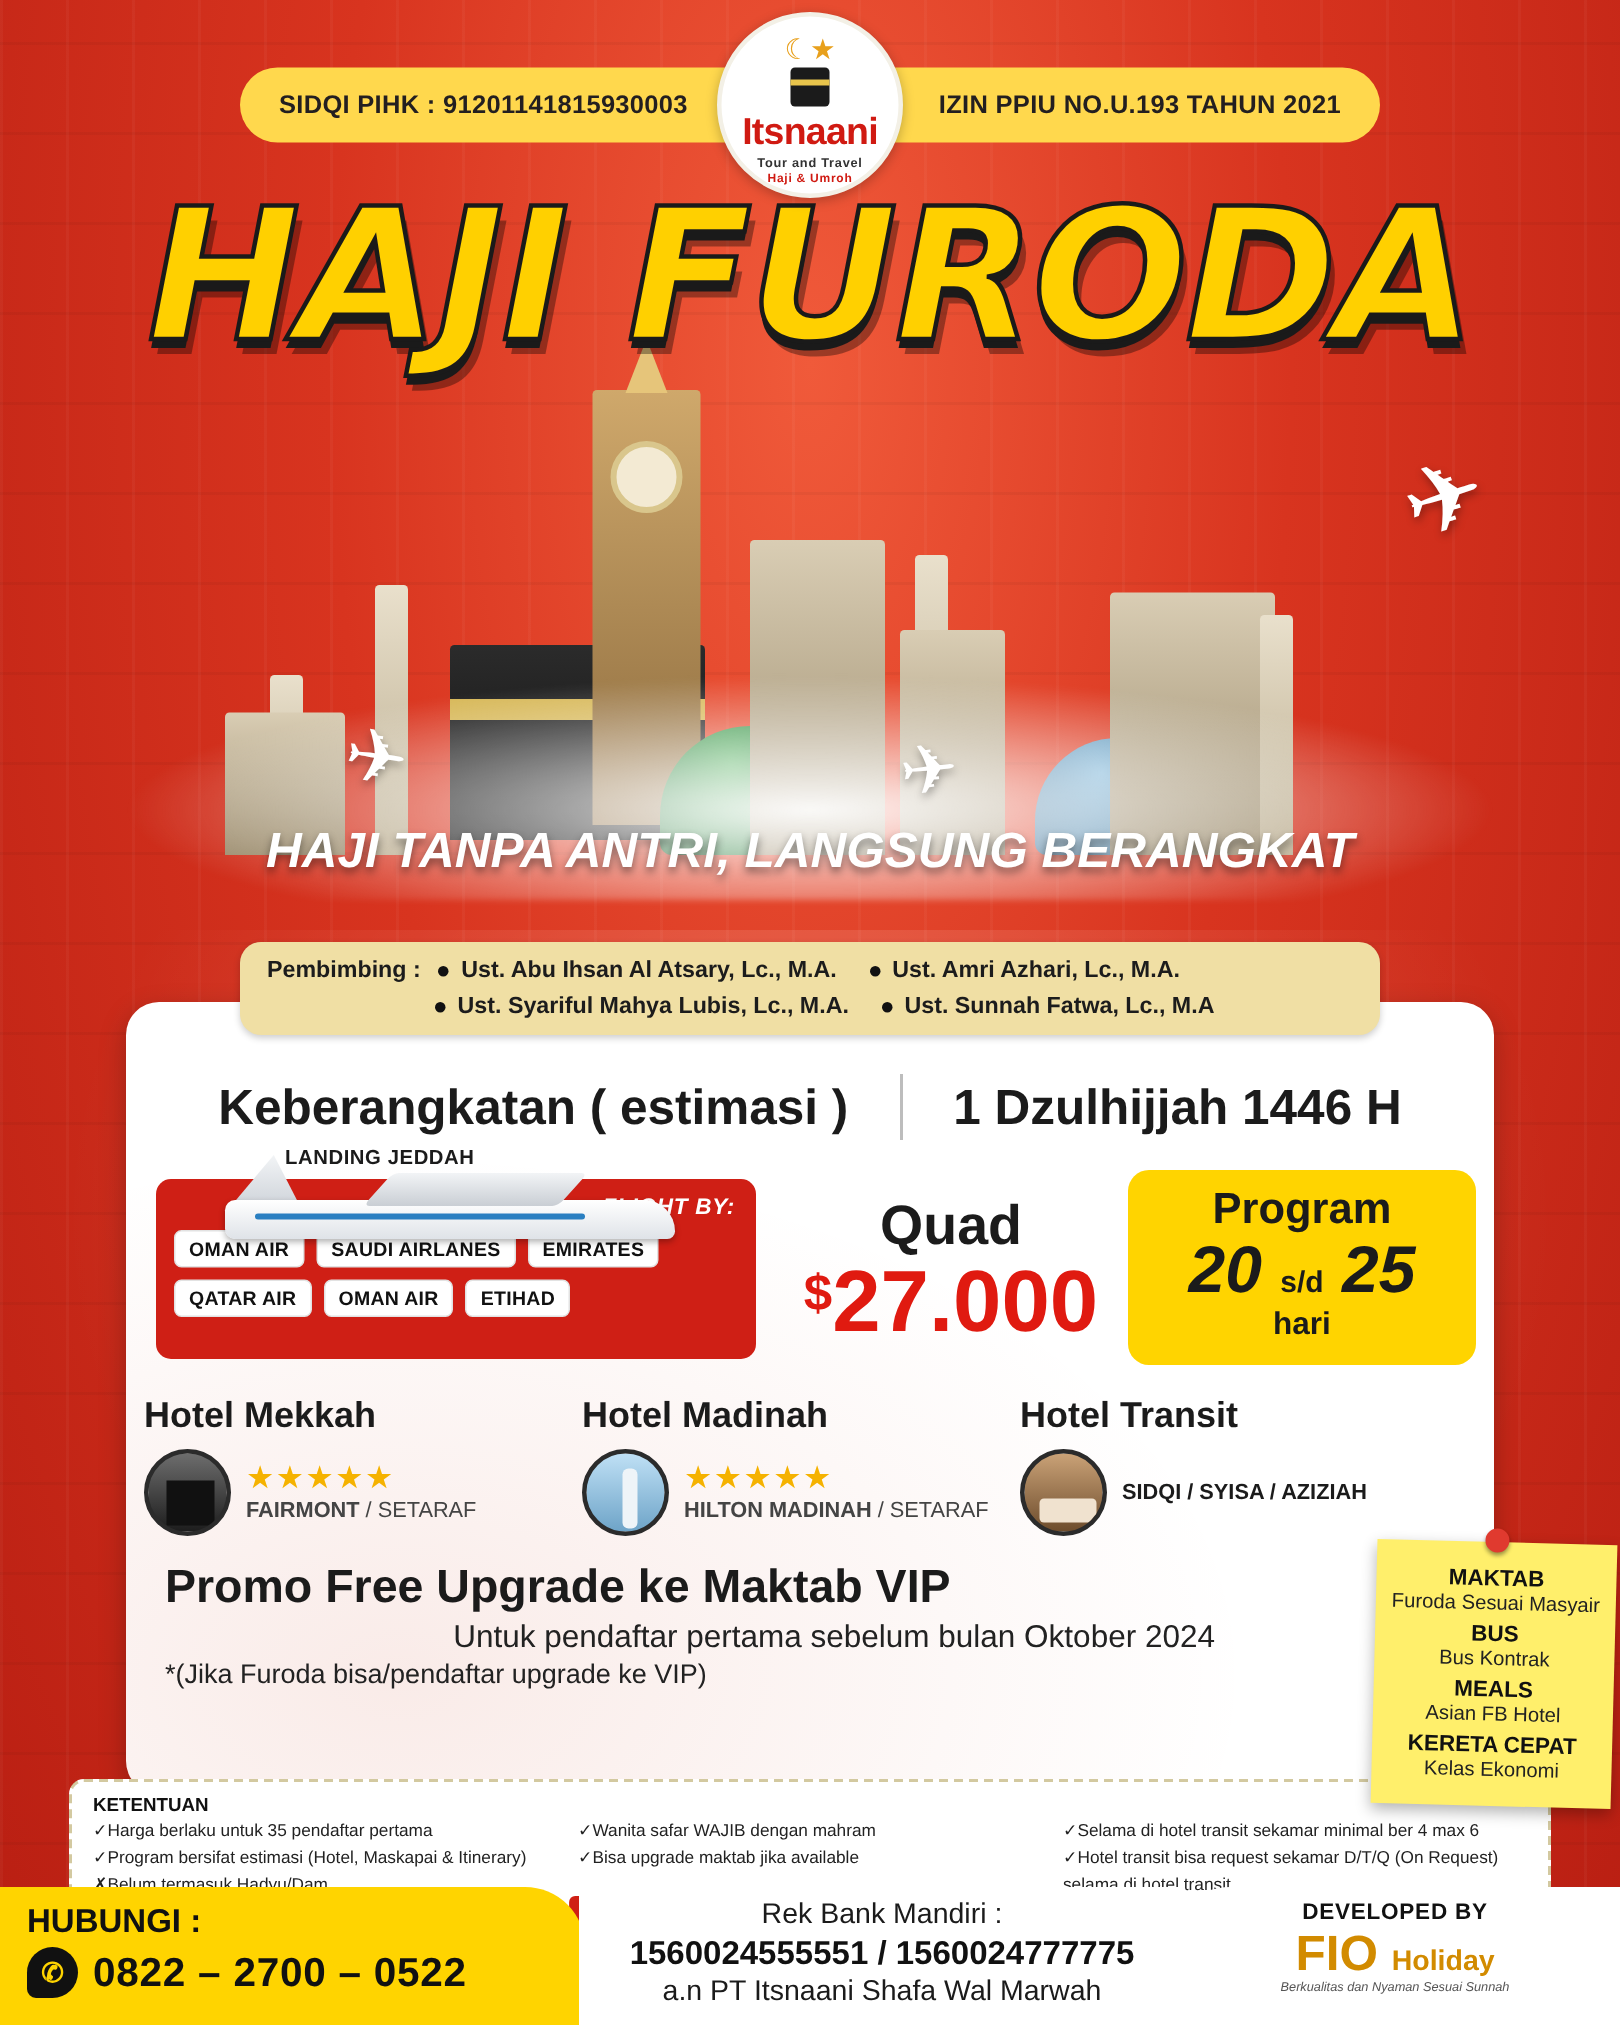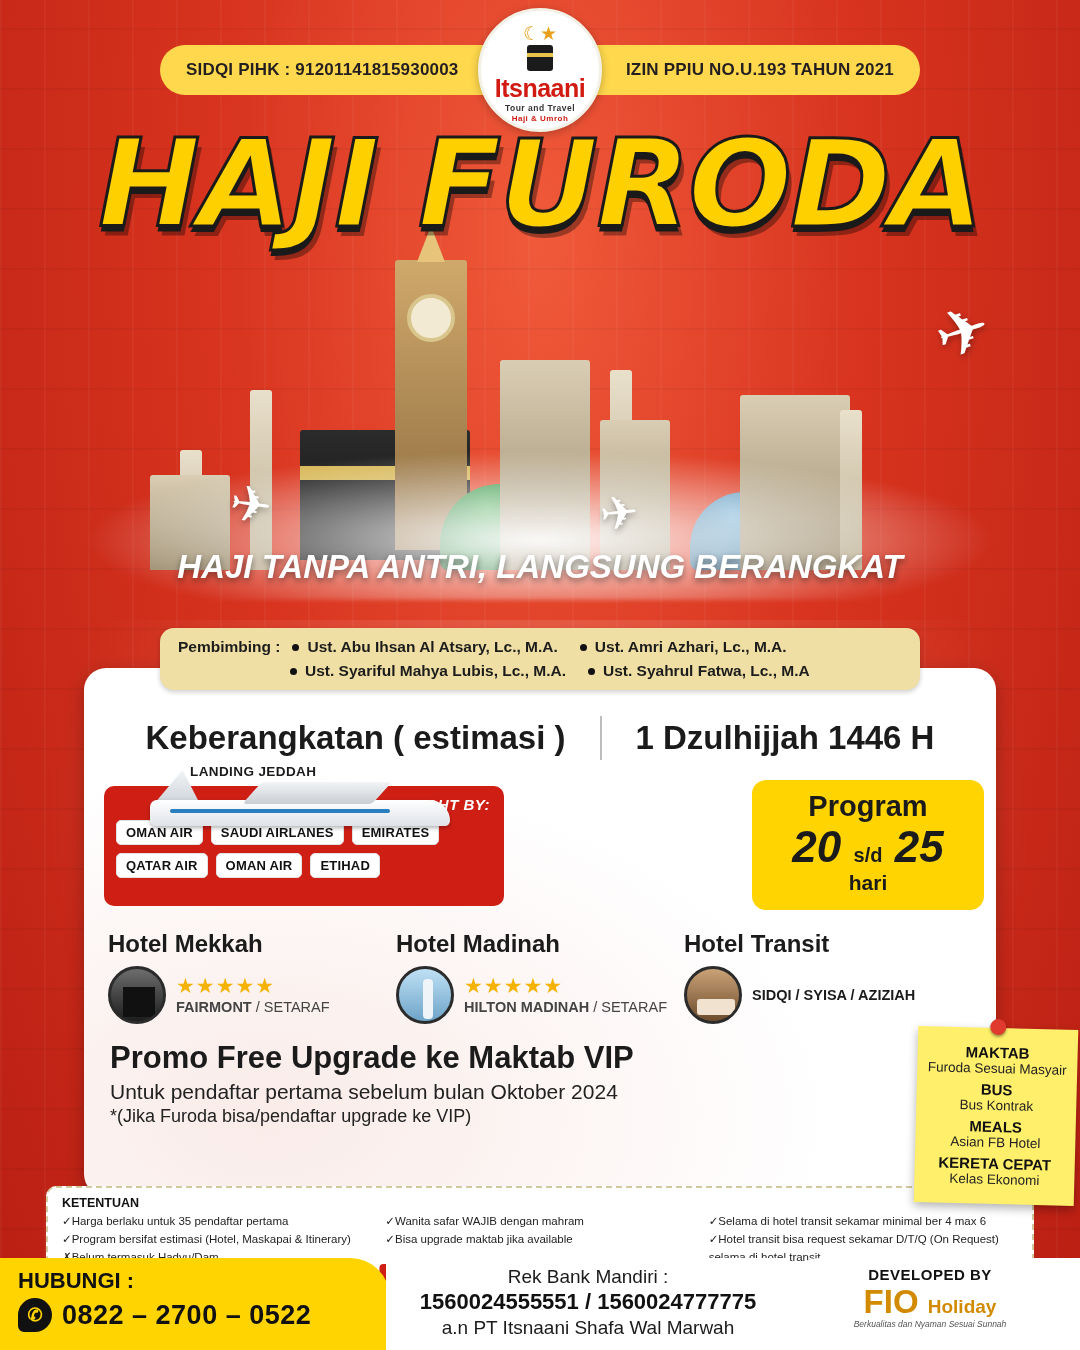--- a/index.html
+++ b/index.html
@@ -227,21 +227,21 @@
   .program {
     position: absolute; right: 12px; top: 112px; width: 232px; height: 130px;
     background: #ffd400; border-radius: 14px; text-align: center; padding-top: 10px;
   }
   .program .t { font-size: 29px; font-weight: 800; color: #1b1b1b; }
   .program .n { font-size: 44px; font-weight: 800; color: #1b1b1b; font-style: italic; line-height: 1; margin-top: 2px;}
   .program .n small { font-size: 20px; font-style: normal; }
   .program .hari { font-size: 21px; font-weight: 700; color: #1b1b1b; margin-top: 2px;}
 
   
-  .hotels { position: absolute; top: 262px; left: 24px; right: 24px; display: flex; align-items: center; }
+  .hotels { position: absolute; top: 262px; left: 12px; right: 24px; display: flex; align-items: center; }
   .hotel { flex: 1; }
   .hotel h3 { font-size: 24px; font-weight: 800; color: #1b1b1b; margin-bottom: 8px; }
   .h-row { display: flex; align-items: center; gap: 10px; }
   .h-thumb {
     width: 58px; height: 58px; border-radius: 50%; border: 3px solid #2b2b2b;
     flex: none; overflow: hidden; position: relative;
   }
   .th-kaaba { background: linear-gradient(180deg,#6d6d6d,#1d1d1d); }
   .th-kaaba:after{content:"";position:absolute;left:12px;top:18px;width:32px;height:30px;background:#111;}
   .th-minaret { background: linear-gradient(180deg,#bfe0f5,#6ea4c8); }
@@ -249,21 +249,21 @@
   .th-room { background: linear-gradient(180deg,#caa277,#6d4c2c); }
   .th-room:after{content:"";position:absolute;left:10px;top:30px;width:38px;height:16px;background:#f0e2cf;border-radius:3px;}
   .stars { color: #f5b200; font-size: 21px; letter-spacing: 1px; line-height: 1; }
   .h-name { font-size: 14.5px; font-weight: 800; color: #1b1b1b; margin-top: 3px; }
   .h-name span { font-weight: 400; color: #444; }
   .h-transit { font-size: 14.5px; font-weight: 800; color: #1b1b1b; }
 
   
   .promo { position: absolute; left: 26px; top: 372px; width: 700px; }
   .promo h2 { font-size: 31px; font-weight: 800; color: #1b1b1b; }
-  .promo p { font-size: 21px; color: #222; margin-top: 4px; }
+  .promo p { font-size: 21px; color: #222; margin-top: 4px; text-align: right; }
   .promo .note { font-size: 18px; color: #222; margin-top: 2px; }
 
   
   .note-card {
     position: absolute; left: 916px; top: 1028px; width: 160px; min-height: 150px;
     background: #ffef6b; z-index: 8; padding: 16px 10px 12px;
     text-align: center; transform: rotate(1.5deg);
     box-shadow: 0 4px 10px rgba(0,0,0,.3);
   }
   .pin { position: absolute; left: 50%; top: -9px; transform: translateX(-50%);
@@ -378,21 +378,21 @@
           <span>Ust. Amri Azhari, Lc., M.A.</span>
         </span>
     </div>
     <div class="row" style="padding-left:112px;">
       <span class="nm">
           <i class="dot"></i>
           <span>Ust. Syariful Mahya Lubis, Lc., M.A.</span>
         </span>
       <span class="nm">
           <i class="dot"></i>
-          <span>Ust. Syahrul Fatwa, Lc., M.A</span>
+          <span>Ust. Sunnah Fatwa, Lc., M.A</span>
         </span>
     </div>
   </div>
 
   <div class="card">
     <div class="card-faint"></div>
 
     <div class="departure">
       <span>Keberangkatan ( estimasi )</span>
       <span class="sep"></span>
@@ -414,20 +414,26 @@
         </div>
       </div>
     </div>
     <div class="landing-label">LANDING JEDDAH</div>
     <div class="big-plane">
       <div class="tail"></div>
       <div class="fuselage"></div>
       <div class="wing"></div>
     </div>
 
+    <div class="quad-wrap">
+      <div class="quad-label">Quad</div>
+      <div class="quad-price">
+        <span class="cur">$</span><span>27.000</span>
+      </div>
+    </div>
 
     <div class="dt-wrap">
       <div class="dt-label">Double</div>
       <div class="dt-price">
         <span class="cur">$</span><span>29.000</span>
       </div>
       <div class="dt-gap"></div>
       <div class="dt-label">Triple</div>
       <div class="dt-price">
         <span class="cur">$</span><span>28.000</span>

